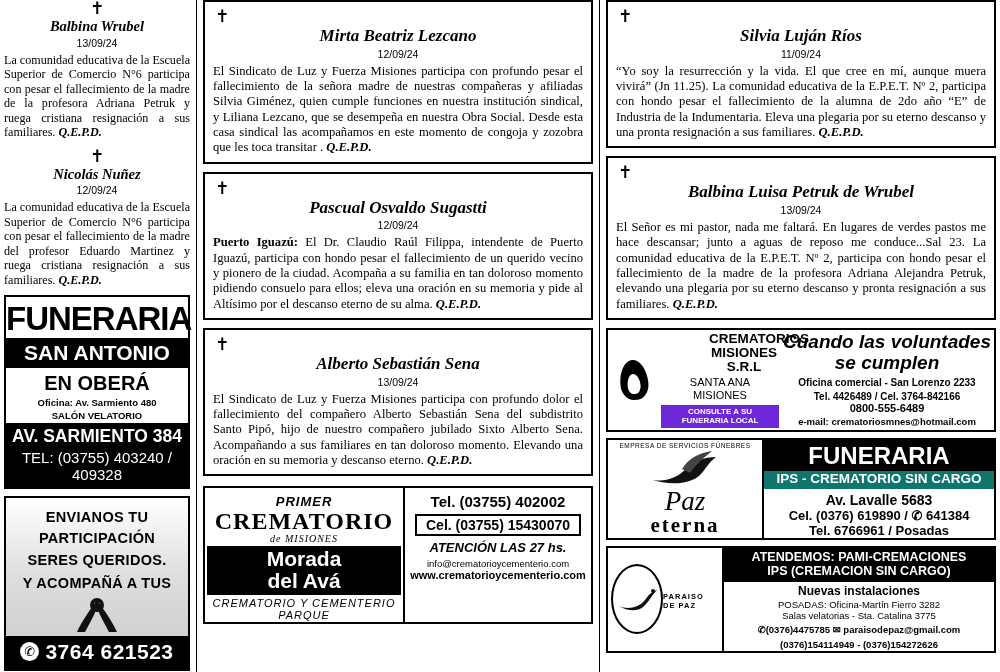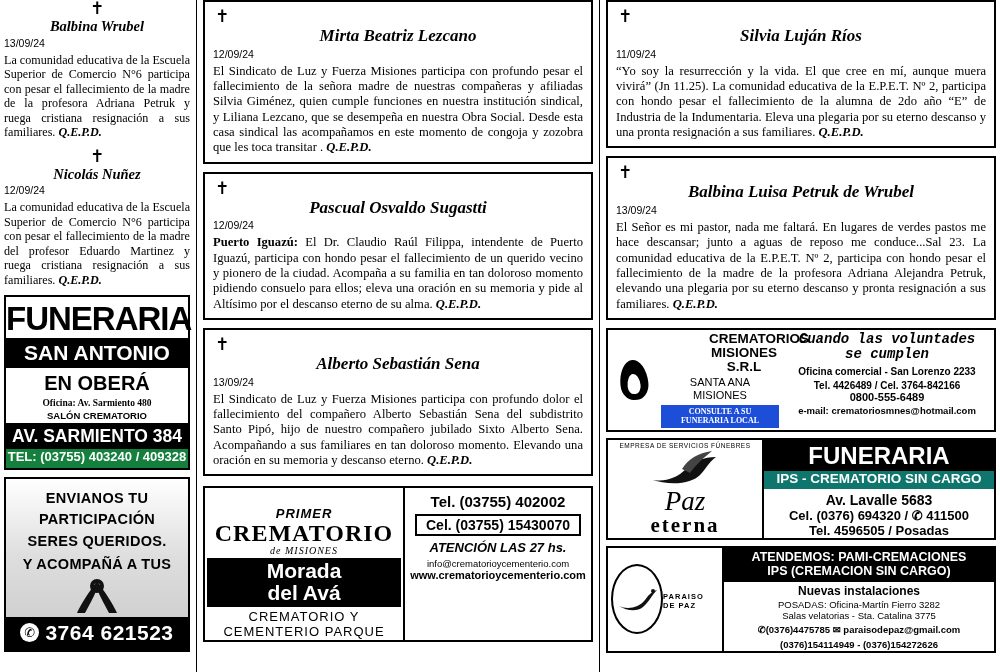--- a/index.html
+++ b/index.html
@@ -51,20 +51,21 @@
   .name{
     text-align:center;
     font-style:italic;
     font-weight:bold;
     font-size:17px;
     line-height:1.15;
     margin:0 0 2px 0;
   }
   .name.sm{font-size:14.5px;}
   .date{
+    text-align:center;
     font-size:10.5px;
     font-family:"Liberation Sans", sans-serif;
     margin:0 0 4px 0;
   }
   .body{
     font-size:12.6px;
     line-height:1.22;
     text-align:justify;
     margin:0;
   }
@@ -84,37 +85,37 @@
     background:#000;color:#fff;
     font-family:"Liberation Sans", sans-serif;
     font-weight:bold;font-size:21px;letter-spacing:0px;
     padding:3px 0 3px 0;
   }
   .fun-obera{
     font-family:"Liberation Sans", sans-serif;
     font-weight:bold;font-size:20px;padding:4px 0 2px 0;
   }
   .fun-line{
-    font-family:Liberation Serif, serif;
+    font-family:Liberation Sans, sans-serif;
     font-size:9.5px;font-weight:bold;line-height:1.3;
   }
   .fun-salon{
     font-family:"Liberation Sans", sans-serif;
     font-size:9.5px;font-weight:bold;padding-bottom:2px;
   }
   .fun-addr{
     background:#000;color:#fff;
     font-family:"Liberation Sans", sans-serif;
     font-weight:bold;font-size:17.5px;
     padding:3px 0 2px 0;
   }
   .fun-tel{
-    background:#15803d;color:#fff;
-    font-family:"Liberation Sans", sans-serif;
-    font-weight:bold;font-size:13px;
+    background:#000000;color:#fff;
+    font-family:"Liberation Sans", sans-serif;
+    font-weight:normal;font-size:15px;
     padding:0 0 4px 0;
   }
   .part-ad{
     padding:0;text-align:center;
     background:linear-gradient(to bottom,#ffffff 0%,#dedede 45%,#c9c9c9 100%);
   }
   .part-text{
     font-family:"Liberation Sans", sans-serif;
     font-weight:bold;font-size:14.5px;line-height:1.35;
     padding:10px 6px 2px 6px;letter-spacing:0.3px;
@@ -136,40 +137,40 @@
     font-family:"DejaVu Sans", sans-serif;
   }
 
   
   .crem-ad{
     border:2px solid #000;display:flex;box-sizing:border-box;
     margin-top:2px;
   }
   .crem-left{
     width:200px;box-sizing:border-box;text-align:center;
-    border-right:2px solid #000;padding:18px 2px 1px 2px;
+    border-right:2px solid #000;padding:6px 2px 1px 2px;
   }
   .crem-primer{
     font-family:"Liberation Sans", sans-serif;
     font-style:italic;font-weight:bold;font-size:13px;letter-spacing:1px;
   }
   .crem-big{
     font-family:"Liberation Serif", serif;
     font-weight:bold;font-size:24px;letter-spacing:1px;line-height:1;
   }
   .crem-de{font-size:10px;font-style:italic;letter-spacing:1px;}
   .crem-mor{
     background:#000;color:#fff;
     font-family:"Liberation Sans", sans-serif;
     font-weight:bold;font-size:21px;line-height:1.05;
     padding:2px 0 3px 0;margin-top:2px;
   }
   .crem-foot{
     font-family:"Liberation Sans", sans-serif;
-    font-size:13px;letter-spacing:1px;padding-top:2px;
+    font-size:11px;letter-spacing:1px;padding-top:2px;font-style:italic;
   }
   .crem-right{flex:1;padding:3px 4px;text-align:center;}
   .crem-tel{
     font-family:"Liberation Sans", sans-serif;
     font-weight:bold;font-size:15px;padding:2px 0;
   }
   .crem-cel{
     font-family:"Liberation Sans", sans-serif;
     font-weight:bold;font-size:14px;border:2px solid #000;
     padding:1px 0;margin:2px 6px;
@@ -199,29 +200,29 @@
   .cm-mid{width:118px;text-align:center;padding:2px 1px;}
   .cm-title{
     font-family:"Liberation Sans", sans-serif;
     font-weight:bold;font-size:13.5px;line-height:1.05;margin-left:48px;
   }
   .cm-sa{
     font-family:"Liberation Sans", sans-serif;
     font-weight:normal;font-size:11px;color:#000;line-height:1.05;margin-top:2px;
   }
   .cm-badge{
-    background:#1d4ed8;color:#fff;
-    font-family:Liberation Serif, serif;
+    background:#6d28d9;color:#fff;
+    font-family:Liberation Sans, sans-serif;
     font-weight:bold;font-size:8px;line-height:1.2;
     margin-top:3px;padding:2px 0;
   }
   .cm-right{flex:1;text-align:center;padding:2px 3px;}
   .cm-slogan{
-    font-family:Liberation Mono, monospace;
-    font-style:italic;font-weight:bold;font-size:14px;line-height:1.1;
+    font-family:Liberation Sans, sans-serif;
+    font-style:italic;font-weight:bold;font-size:19px;line-height:1.1;
   }
   .cm-line{font-family:"Liberation Sans", sans-serif;font-weight:bold;font-size:10px;margin-top:3px;}
   .cm-line2{font-family:"Liberation Sans", sans-serif;font-weight:bold;font-size:11px;}
   .cm-mail{font-family:"Liberation Sans", sans-serif;font-weight:bold;font-size:9.5px;margin-top:2px;}
 
   .pz-ad{border:2px solid #000;display:flex;box-sizing:border-box;margin-bottom:6px;}
   .pz-left{
     width:150px;border-right:2px solid #000;
     display:flex;flex-direction:column;align-items:center;justify-content:center;
     padding:2px;
@@ -283,21 +284,21 @@
       <div class="name sm">Nicolás Nuñez</div>
       <div class="date">12/09/24</div>
       <p class="body small"><span>La comunidad educativa de la Escuela Superior de Comercio N°6 participa con pesar el fallecimiento de la madre del profesor Eduardo Martinez y ruega cristiana resignación a sus familiares.</span> <span class="qepd">Q.E.P.D.</span></p>
     </div>
 
     <div class="ad fun-ad">
       <div class="fun-title">FUNERARIA</div>
       <div class="fun-sub">SAN ANTONIO</div>
       <div class="fun-obera">EN OBERÁ</div>
       <div class="fun-line">Oficina: Av. Sarmiento 480</div>
-      <div class="fun-salon">SALÓN CREMATORIO</div>
+      <div class="fun-salon">SALÓN VELATORIO</div>
       <div class="fun-addr">AV. SARMIENTO 384</div>
       <div class="fun-tel">TEL: (03755) 403240 / 409328</div>
     </div>
 
     <div class="ad part-ad">
       <div class="part-text">ENVIANOS TU</div>
       <div class="part-text" style="padding-top:0">PARTICIPACIÓN</div>
       <div class="part-text" style="padding-top:0;padding-bottom:4px">SERES QUERIDOS.</div>
       <div class="part-text" style="padding-top:0">Y ACOMPAÑÁ A TUS</div>
       <div class="ribbon">
@@ -426,22 +427,22 @@
           <path d="M8 30 C20 34, 34 30, 44 20 C52 12, 62 8, 74 8 C66 14, 64 20, 58 26 C50 34, 30 38, 8 30 Z" fill="#111"></path>
           <path d="M40 20 C46 10, 56 4, 70 2 C60 10, 54 16, 48 24 Z" fill="#444"></path>
         </svg>
         <div class="pz-name">Paz</div>
         <div class="pz-eterna">eterna</div>
       </div>
       <div class="pz-right">
         <div class="pz-fun">FUNERARIA</div>
         <div class="pz-ips">IPS - CREMATORIO SIN CARGO</div>
         <div class="pz-addr">Av. Lavalle 5683</div>
-        <div class="pz-tel">Cel. (0376) 694320 / ✆ 411500</div>
-        <div class="pz-tel">Tel. 4596505 / Posadas</div>
+        <div class="pz-tel">Cel. (0376) 619890 / ✆ 641384</div>
+        <div class="pz-tel">Tel. 6766961 / Posadas</div>
       </div>
     </div>
 
     <div class="pp-ad">
       <div class="pp-left">
         <div class="pp-circle">
           <svg width="48" height="38" viewBox="0 0 48 38" aria-hidden="true">
             <path d="M6 26 C14 30, 26 28, 32 20 C36 14, 40 11, 44 10 C38 16, 36 22, 30 27 C24 32, 14 31, 6 26 Z" fill="#111"></path>
             <circle cx="40" cy="11" r="2" fill="#111"></circle>
           </svg>

